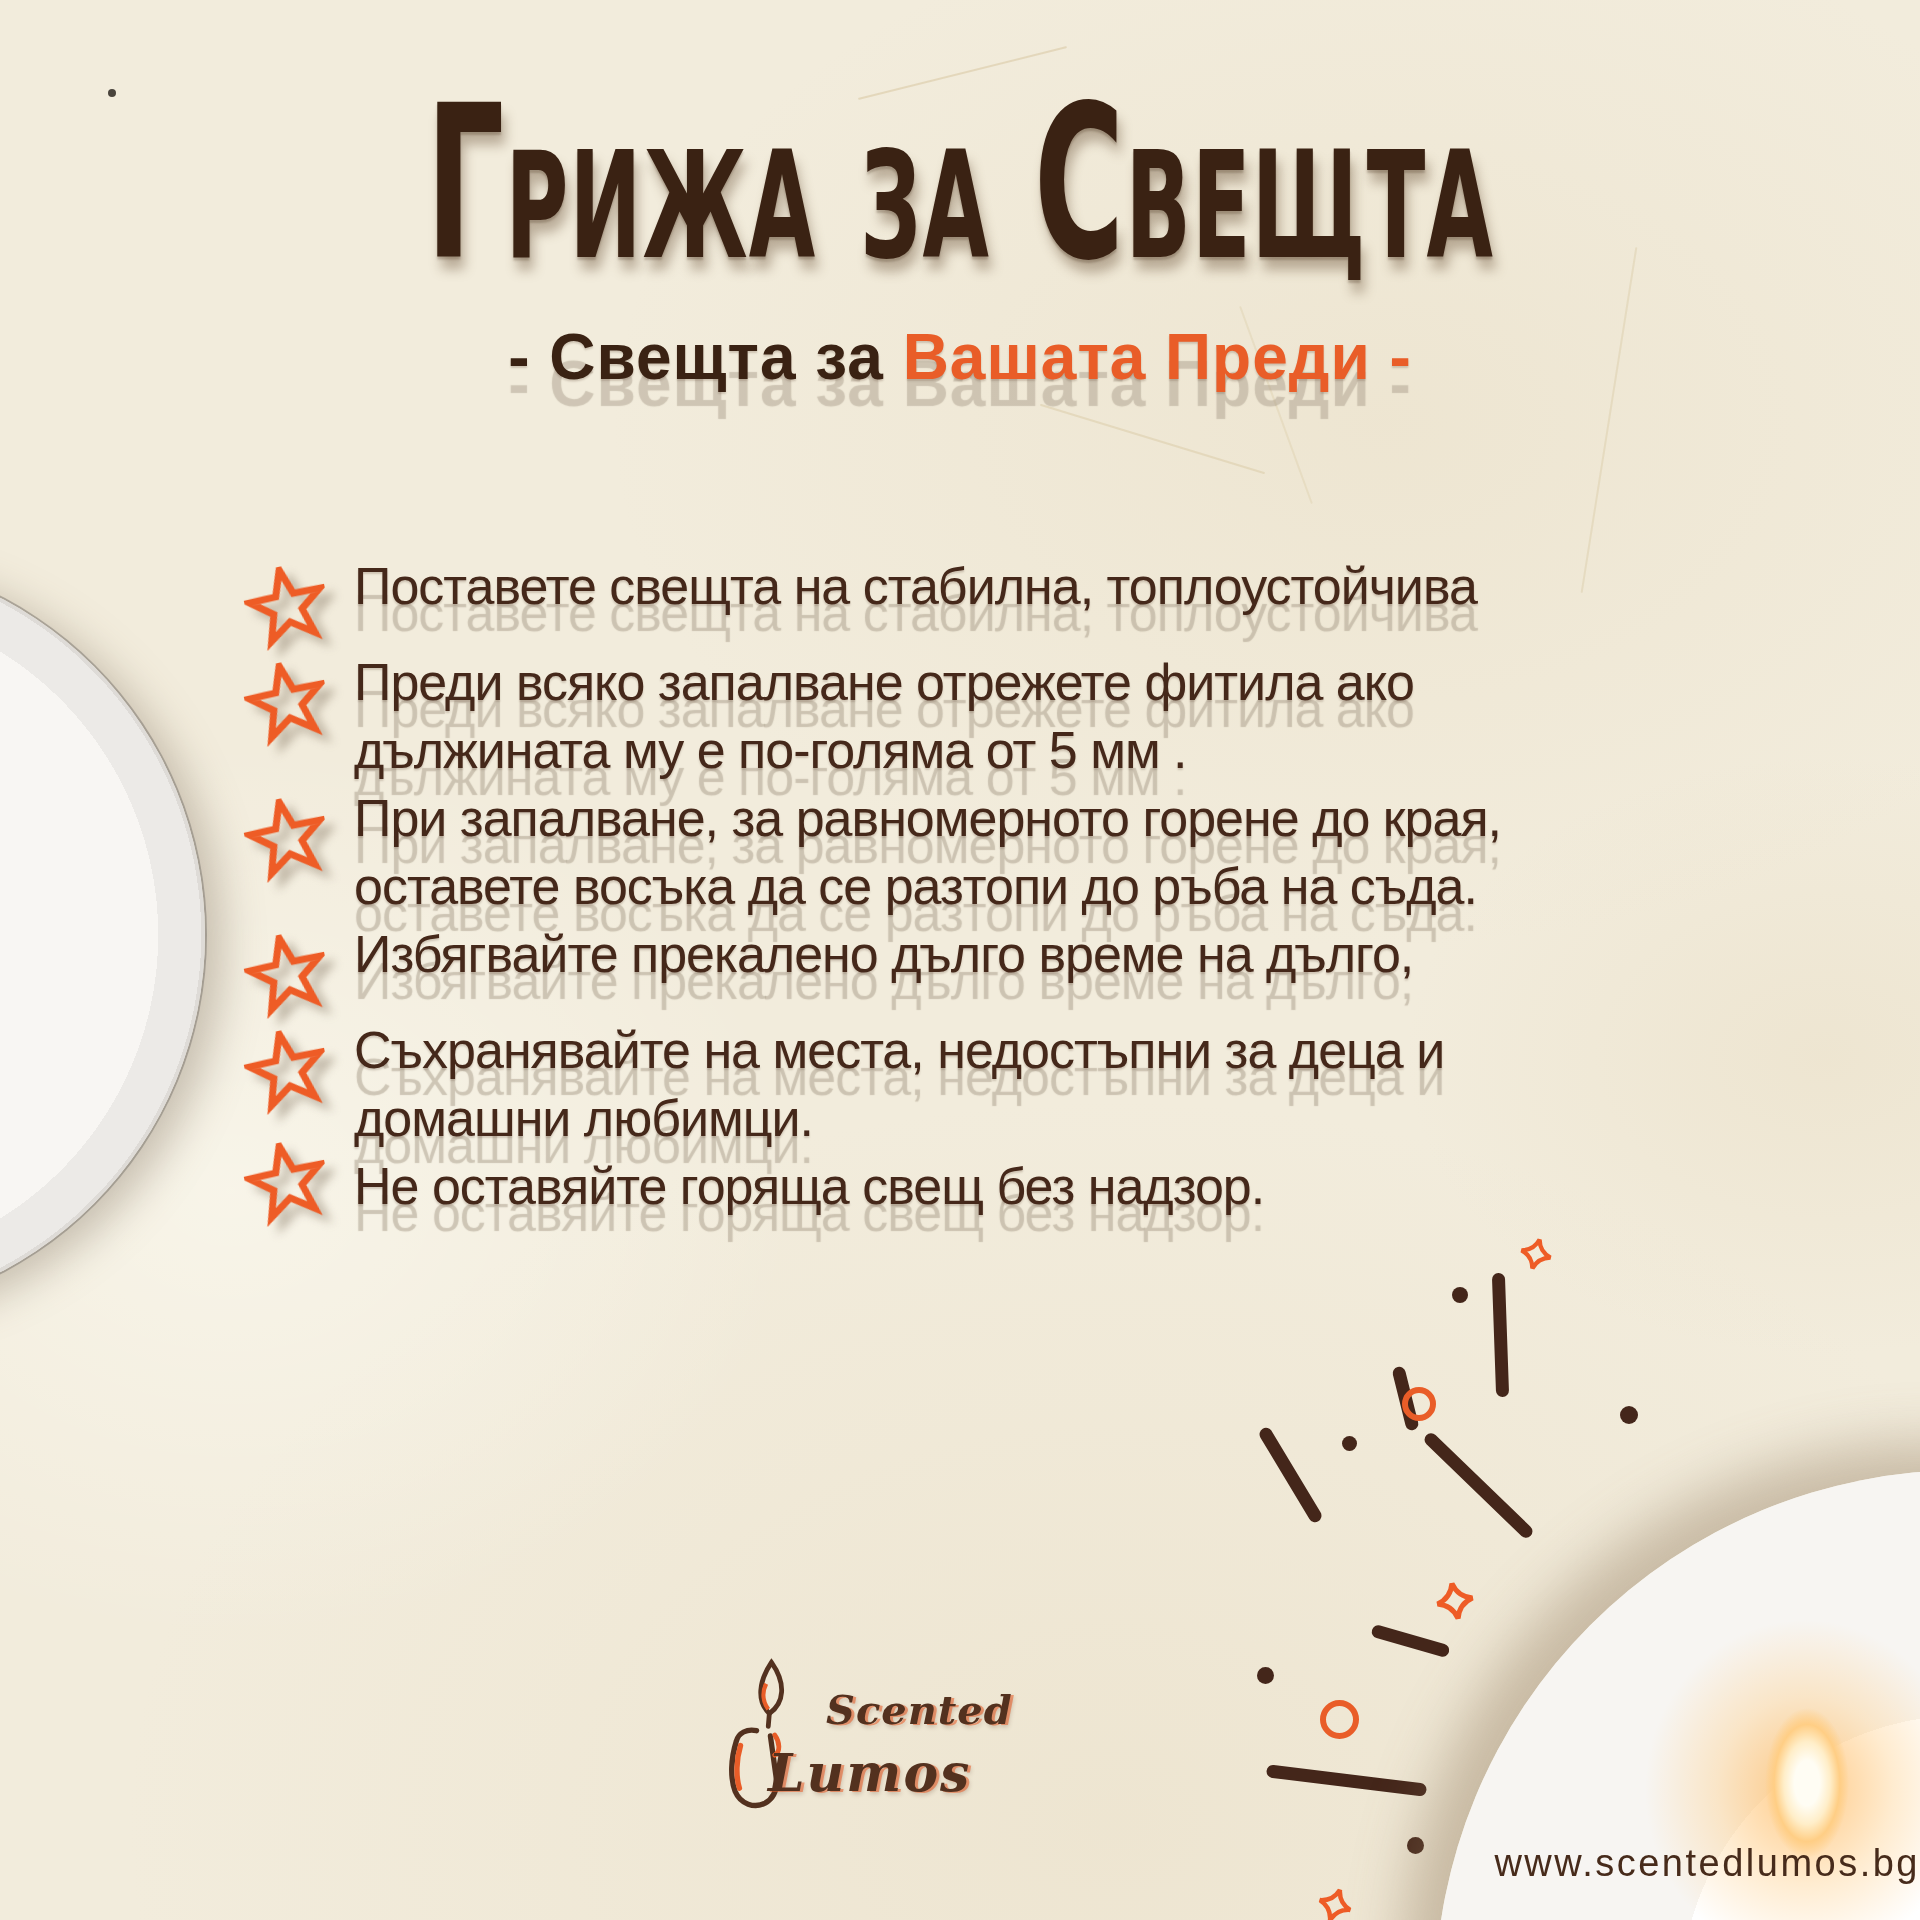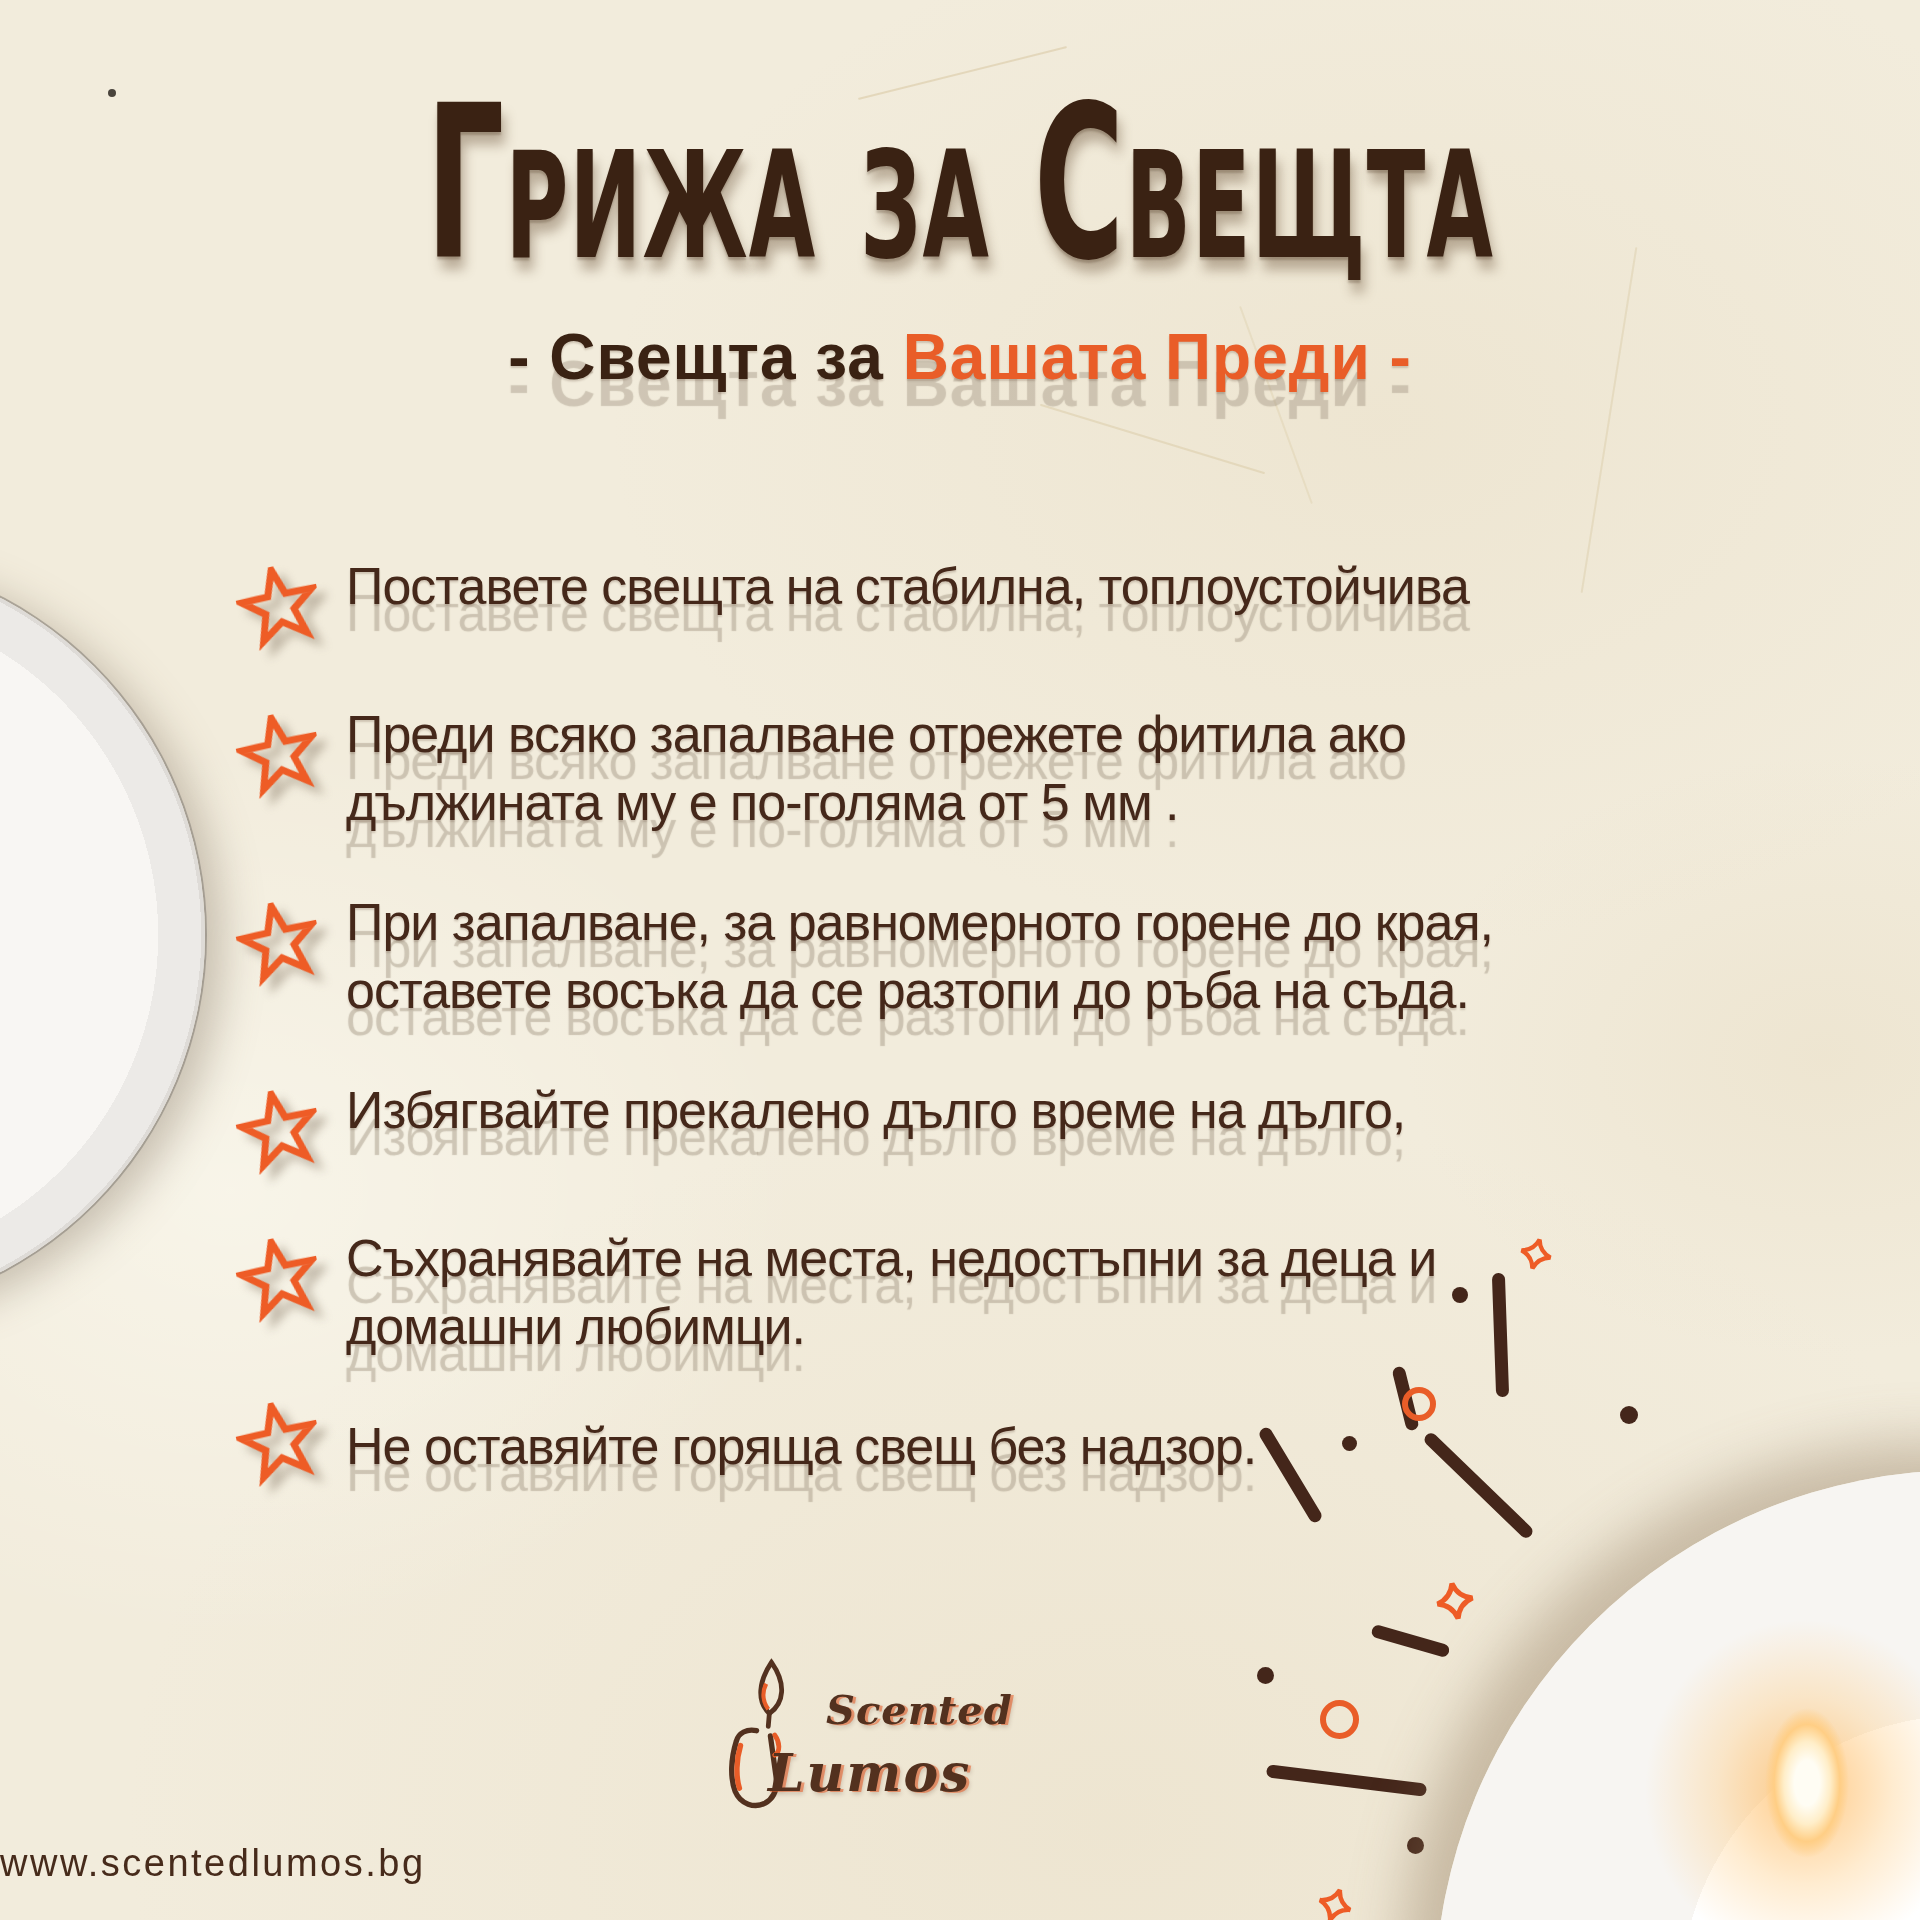--- a/index.html
+++ b/index.html
@@ -44,22 +44,22 @@
     text-align:center;
     font-size:64px;font-weight:700;letter-spacing:1px;
     color:var(--title_brown,#42281a);
     text-shadow:0 2px 2px rgba(80,55,35,.22), 0 27px 1px rgba(163,150,132,.45);
     white-space:nowrap;
   }
   .subtitle .hl{color:var(--accent_orange,#e95d28);}
 
   
   .tips{
-    position:absolute;left:238px;top:552px;width:1300px;
-    display:flex;flex-direction:column;gap:52px;
+    position:absolute;left:246px;top:552px;width:1300px;
+    display:flex;flex-direction:column;
   }
   .tip{display:flex;gap:24px;align-items:flex-start;}
   .tip .star-wrap{width:84px;flex:none;margin-top:14px;}
   .tip.single .star-wrap{margin-top:-10px;}
   .tip .star-wrap svg{
     width:82px;height:82px;display:block;
     transform:rotate(-12deg);
     filter:drop-shadow(8px 10px 5px rgba(124,108,88,.45));
   }
   .tip .txt{
@@ -120,21 +120,21 @@
   .logo-text{margin-left:2px;font-family:"DejaVu Serif",serif;font-style:italic;font-weight:700;color:#53311f;}
   .logo-line1{
     font-size:40px;line-height:60px;margin-top:28px;margin-left:12px;letter-spacing:1px;
     text-shadow:3px 1px 0 rgba(233,93,40,.55), 3px 3px 4px rgba(90,60,40,.25);
   }
   .logo-line2{
     font-size:52px;line-height:70px;margin-left:-46px;margin-top:-2px;letter-spacing:2px;
     text-shadow:3px 1px 0 rgba(233,93,40,.55), 3px 3px 4px rgba(90,60,40,.25);
   }
   .site-url{
-    position:absolute;left:0;top:1842px;width:1920px;text-align:left;
+    position:absolute;left:0;top:1842px;width:1920px;text-align:right;
     font-size:38px;letter-spacing:2.5px;color:#472b1b;font-weight:400;
   }
 </style>
 </head>
 <body>
 
 <div class="paper"></div>
 <div class="crease c1"></div>
 <div class="crease c2"></div>
 <div class="crease c3"></div>

